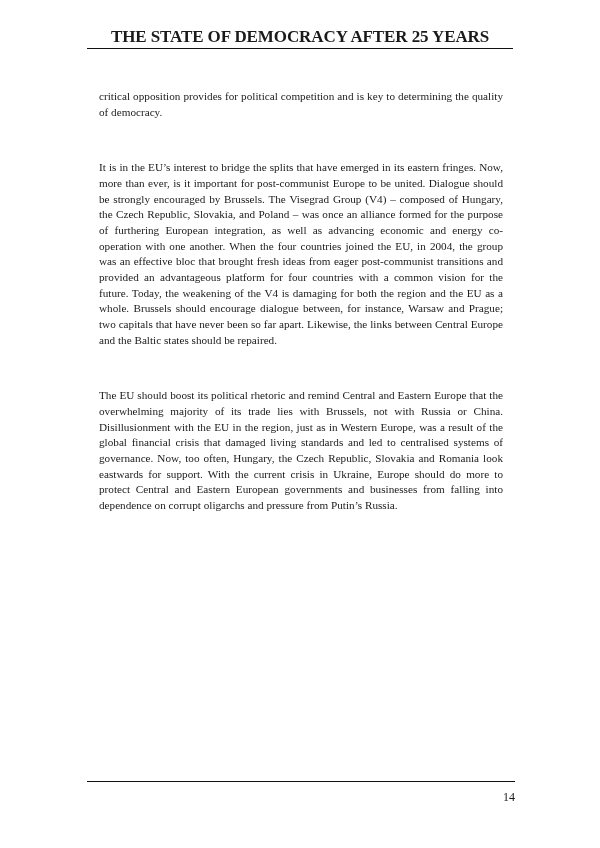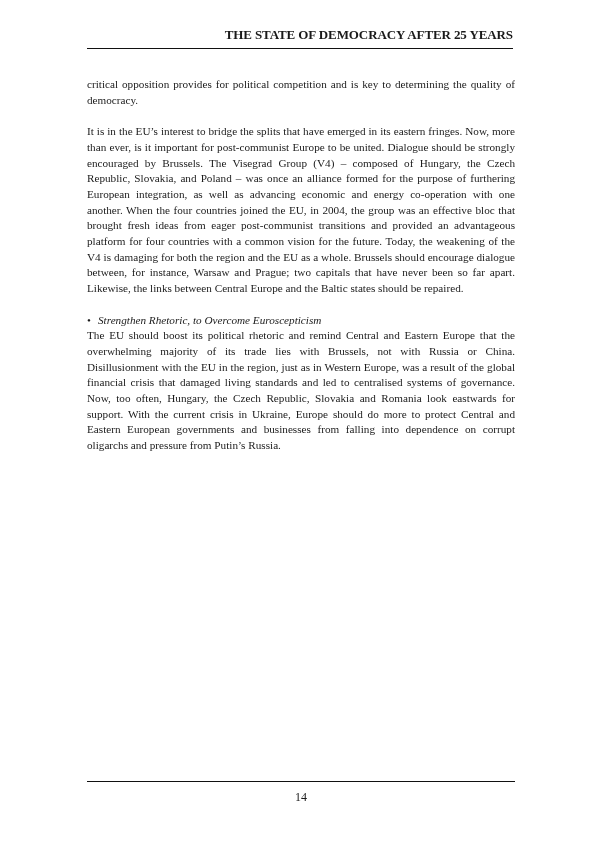--- a/index.html
+++ b/index.html
@@ -1,43 +1,40 @@
 <!DOCTYPE html>
 <html><head>
   <meta charset="utf-8">
   <style>
     html, body { margin: 0; padding: 0; background: #ffffff; }
     body { width: 600px; height: 848px; position: relative; overflow: hidden; font-family: "Liberation Serif", "DejaVu Serif", serif; color: #1a1a1a; }
-    .header-title { position: absolute; top: 27px; left: 87px; width: 426px; text-align: right; font-size: 13px; font-weight: bold; letter-spacing: -0.1px; }
+    .header-title { position: absolute; top: 27px; left: 87px; width: 426px; text-align: center; font-size: 17px; font-weight: bold; letter-spacing: -0.1px; }
     .header-rule { position: absolute; top: 48px; left: 87px; width: 426px; height: 0; border-top: 1.3px solid #111; }
     .content { position: absolute; top: 77px; left: 87px; width: 428px; font-size: 11.2px; line-height: 15.7px; text-align: justify; }
-    .content p { margin: 0; }
+    .content p { margin: 12px; }
     .gap { height: 15.7px; }
     .bullet-heading { font-style: italic; margin: 0; }
     .bullet-dot { font-style: normal; display: inline-block; width: 11px; }
     .footer-rule { position: absolute; top: 781px; left: 87px; width: 428px; height: 0; border-top: 1.3px solid #111; }
-    .page-number { position: absolute; top: 790px; left: 87px; width: 428px; text-align: center; font-size: 12px; }
+    .page-number { position: absolute; top: 790px; left: 87px; width: 428px; text-align: right; font-size: 12px; }
   </style>
 </head>
 <body>
 
 <div class="header-title">THE STATE OF DEMOCRACY AFTER 25 YEARS</div>
 <div class="header-rule"></div>
 
 <div class="content">
   <p>critical opposition provides for political competition and is key to determining the quality of democracy.</p>
   <div class="gap"></div>
 
   <div>
     <p>It is in the EU’s interest to bridge the splits that have emerged in its eastern fringes. Now, more than ever, is it important for post-communist Europe to be united. Dialogue should be strongly encouraged by Brussels. The Visegrad Group (V4) – composed of Hungary, the Czech Republic, Slovakia, and Poland – was once an alliance formed for the purpose of furthering European integration, as well as advancing economic and energy co-operation with one another. When the four countries joined the EU, in 2004, the group was an effective bloc that brought fresh ideas from eager post-communist transitions and provided an advantageous platform for four countries with a common vision for the future. Today, the weakening of the V4 is damaging for both the region and the EU as a whole. Brussels should encourage dialogue between, for instance, Warsaw and Prague; two capitals that have never been so far apart. Likewise, the links between Central Europe and the Baltic states should be repaired.</p>
   </div>
   <div class="gap"></div>
 
   <div>
-    <p class="bullet-heading">
-      <span class="bullet-dot">•</span><span>Strengthen Rhetoric, to Overcome Euroscepticism</span>
-    </p>
     <p>The EU should boost its political rhetoric and remind Central and Eastern Europe that the overwhelming majority of its trade lies with Brussels, not with Russia or China. Disillusionment with the EU in the region, just as in Western Europe, was a result of the global financial crisis that damaged living standards and led to centralised systems of governance. Now, too often, Hungary, the Czech Republic, Slovakia and Romania look eastwards for support. With the current crisis in Ukraine, Europe should do more to protect Central and Eastern European governments and businesses from falling into dependence on corrupt oligarchs and pressure from Putin’s Russia.</p>
   </div>
 </div>
 
 <div class="footer-rule"></div>
 <div class="page-number">14</div>
 
 </body></html>

